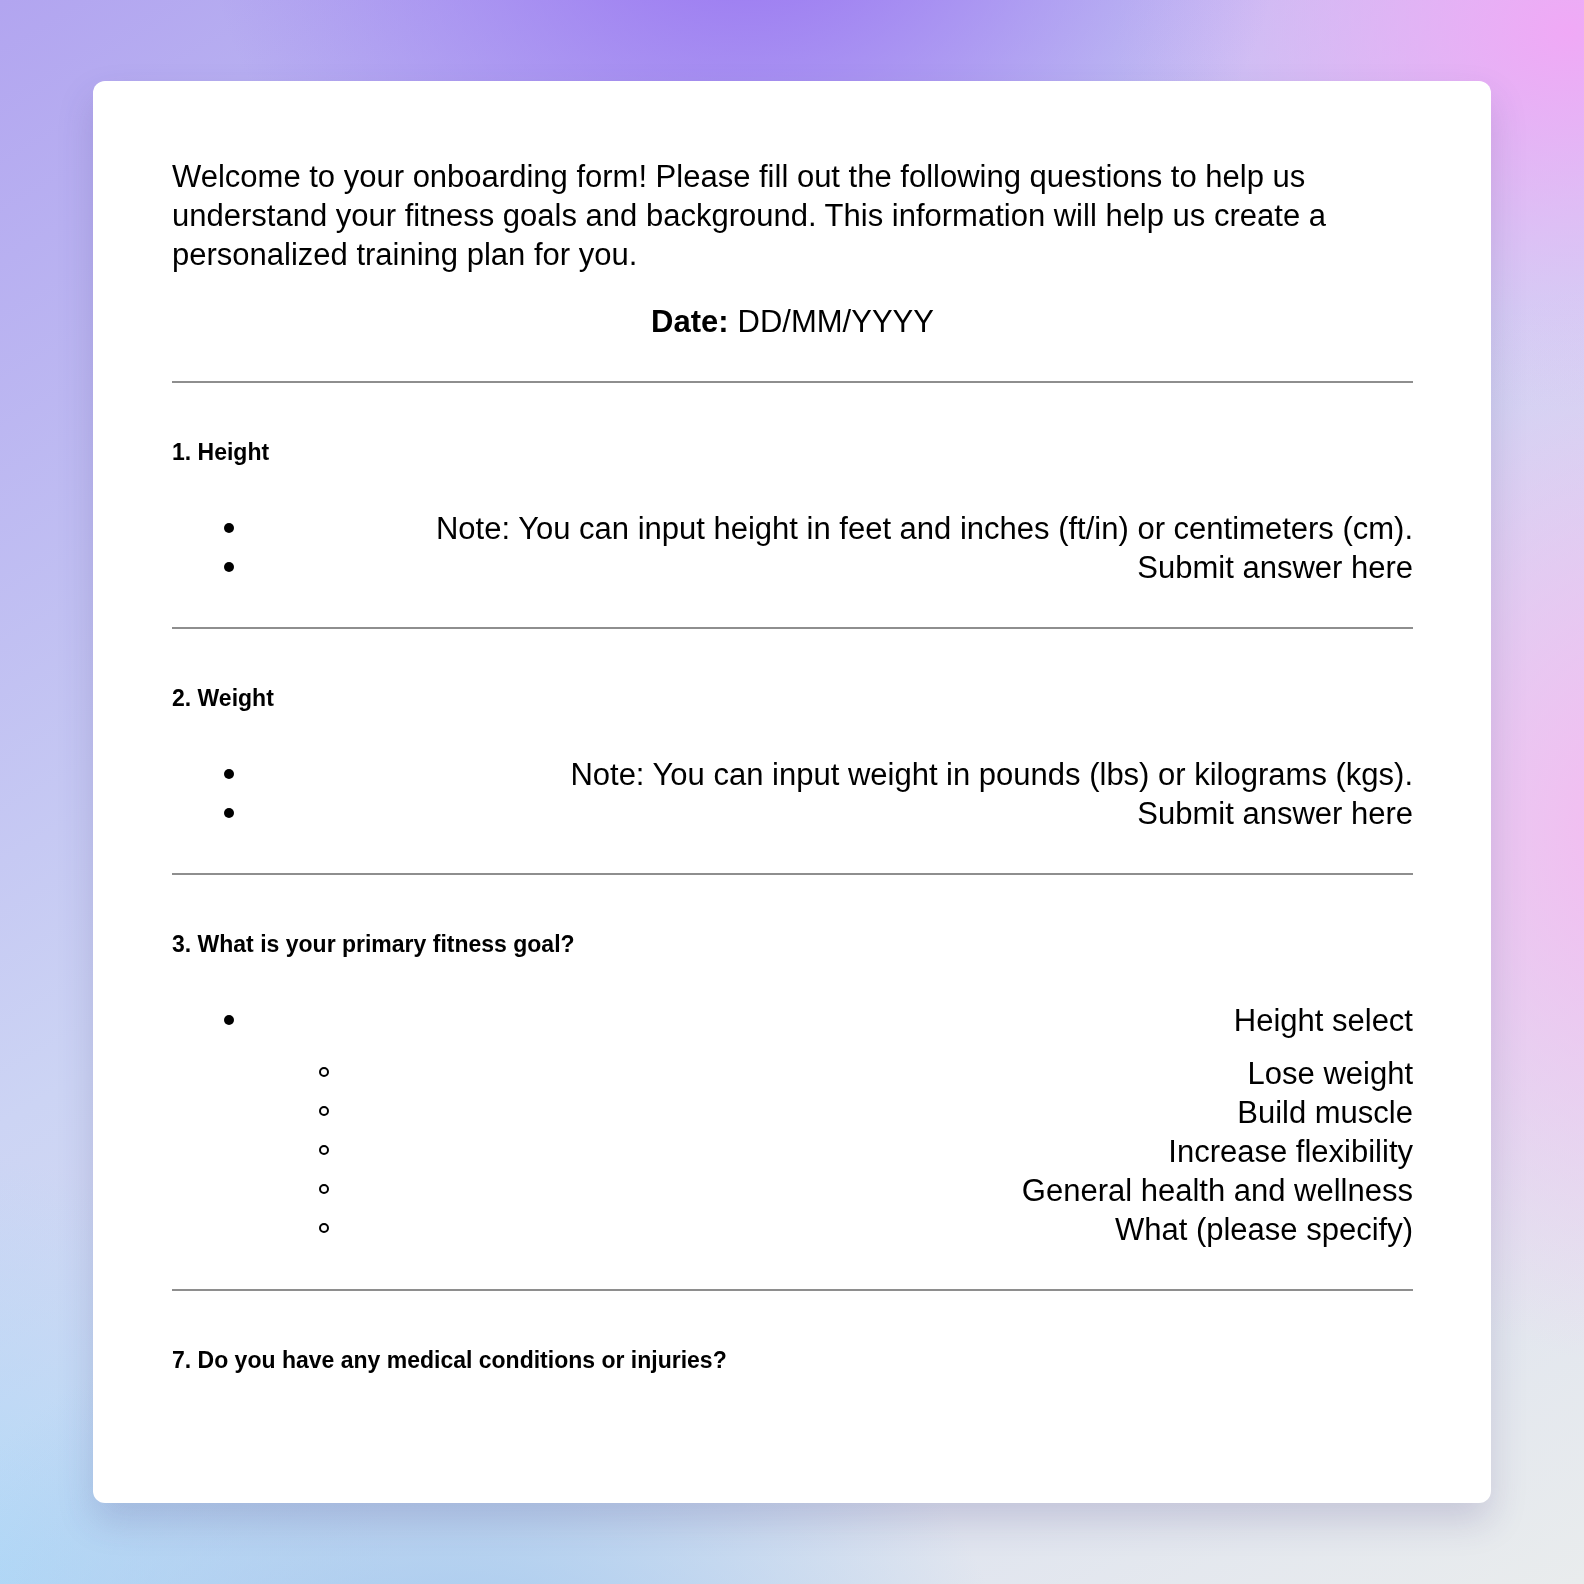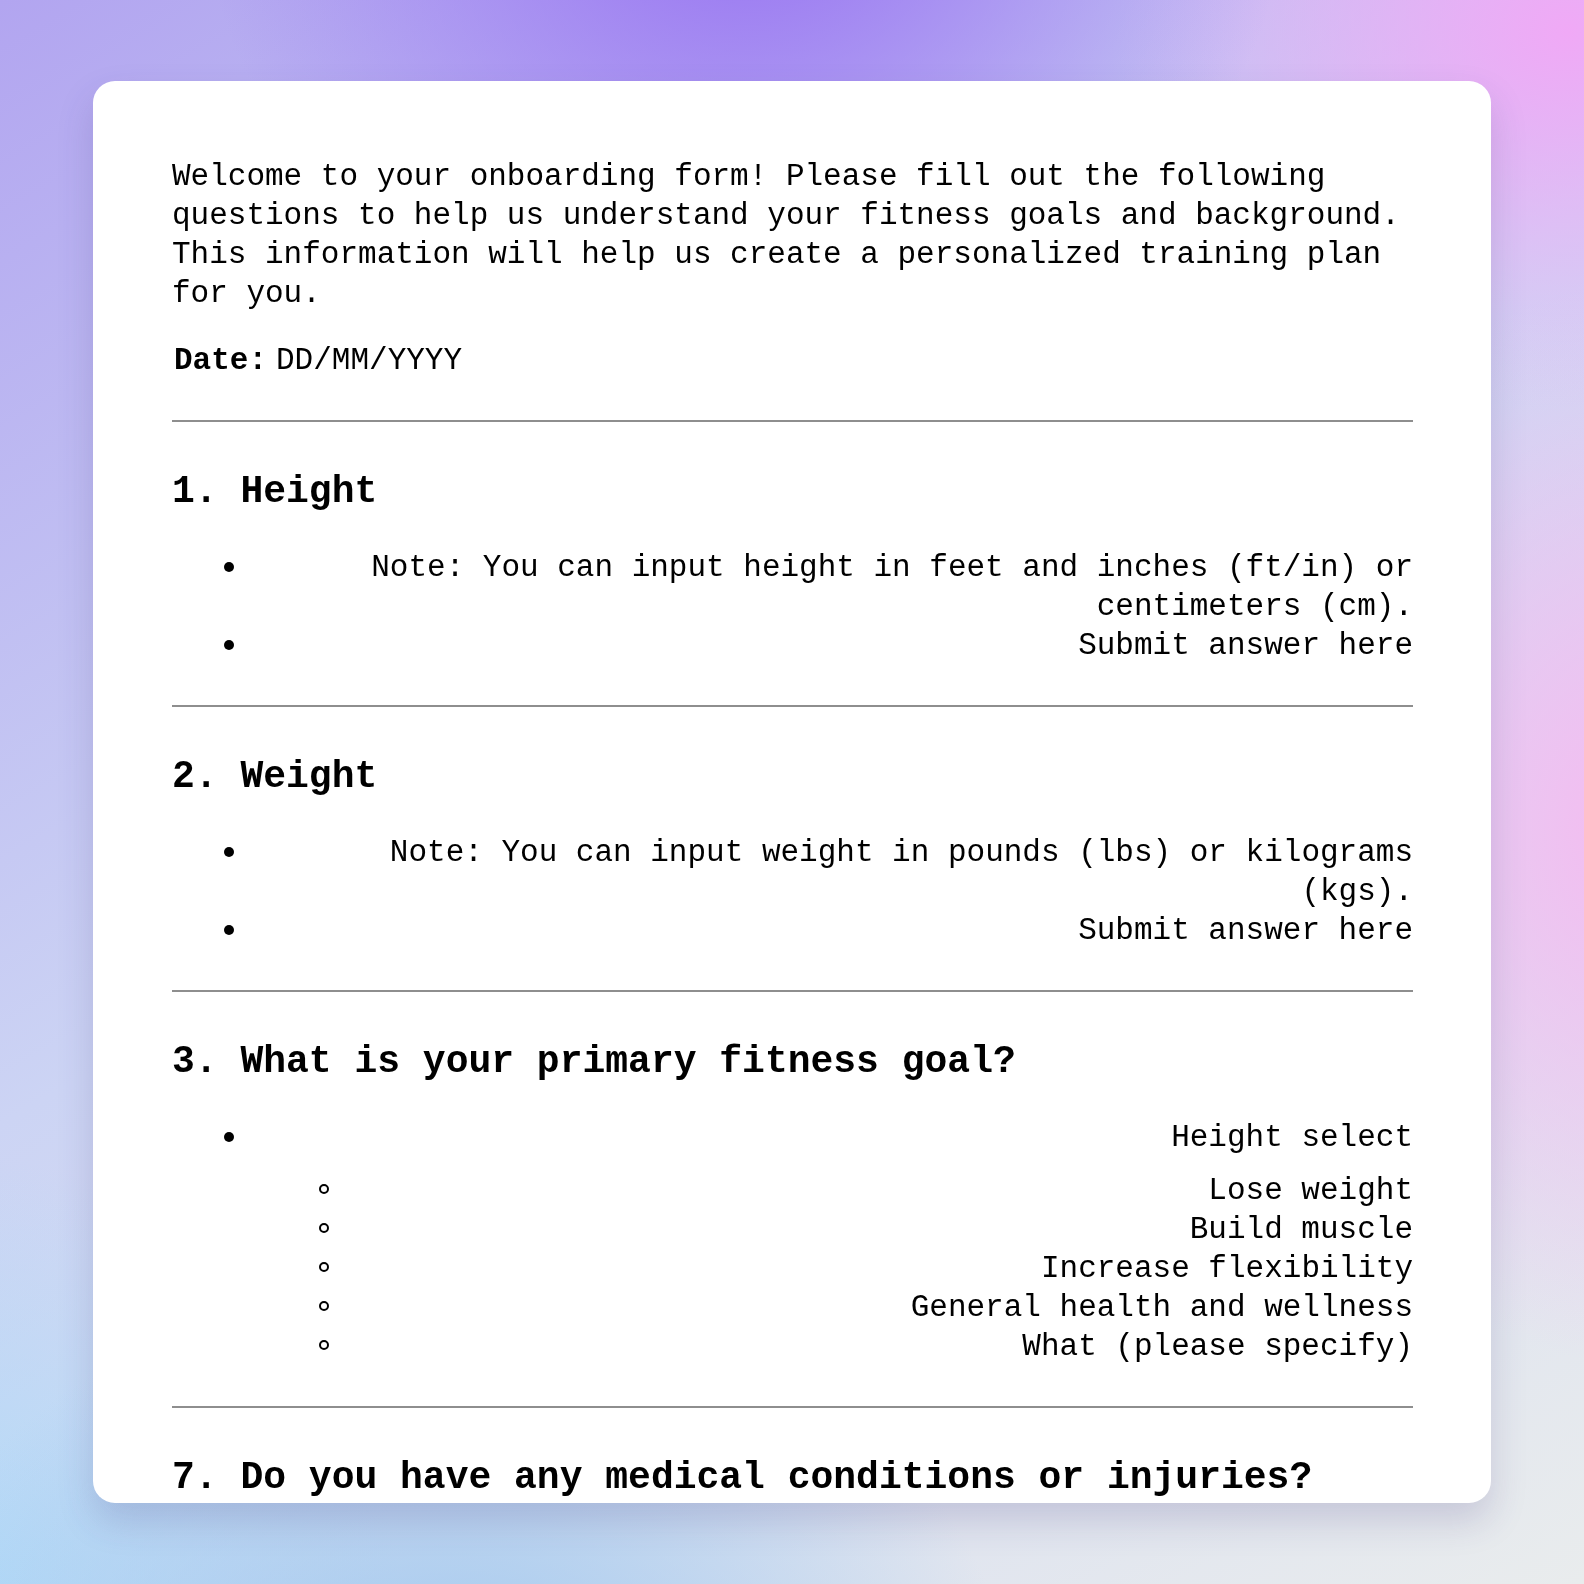--- a/index.html
+++ b/index.html
@@ -18,40 +18,39 @@
       radial-gradient(45% 45% at -4% 102%, #aed9f8 0%, rgba(174,217,248,0) 65%),
       linear-gradient(150deg, #b2a5f0 0%, #ccd4f4 45%, #e9eced 100%);
   }
   .card {
     position: absolute;
     left: 93px;
     top: 81px;
     width: 1398px;
     height: 1422px;
     background: #ffffff;
-    border-radius: 22px;
+    border-radius: 12px;
     box-shadow: 0 18px 36px rgba(60, 50, 120, 0.18);
     overflow: hidden;
-    font-family: Liberation Mono, monospace;
   }
   .content {
     padding: 76px 78px 0 79px;
     font-size: 31px;
     line-height: 39px;
   }
   .intro { margin: 0 0 28px 0; }
-  .date-line { margin: 2px; }
+  .date-line { margin: 8px; text-align: center; }
   .date-label { font-weight: bold; margin-right: 9px; }
   hr.divider {
     border: none;
     border-top: 2px solid #8e8e8e;
     margin: 40px 0 50px 0;
   }
   h2.section-title {
-    font-size: 38px;
+    font-size: 23px;
     line-height: 39px;
     font-weight: bold;
     margin: 0;
   }
   ul.bullet-list, ul.option-list {
     list-style: none;
     margin: 37px 0 0 0;
     padding: 0;
     text-align: right;
   }

